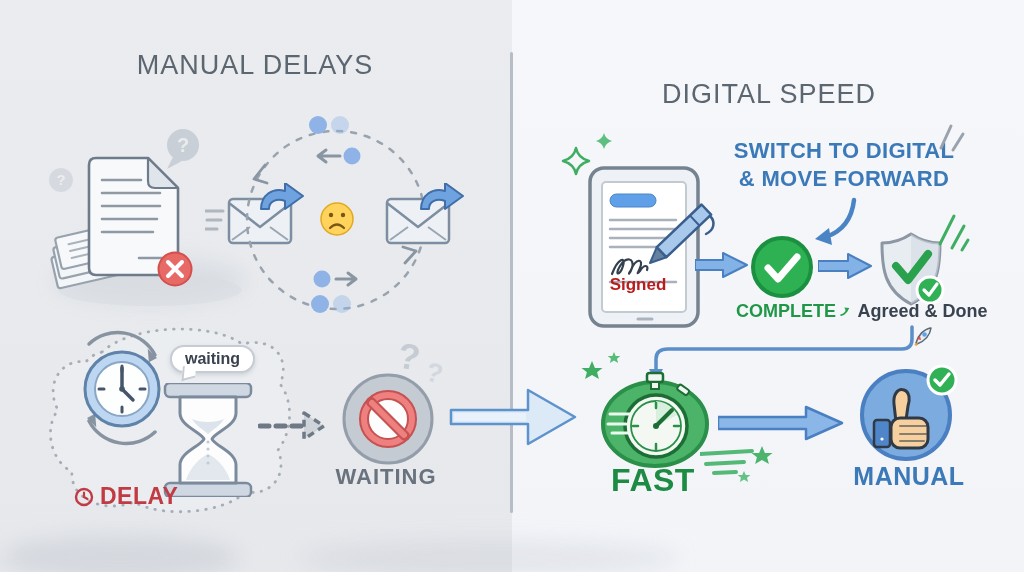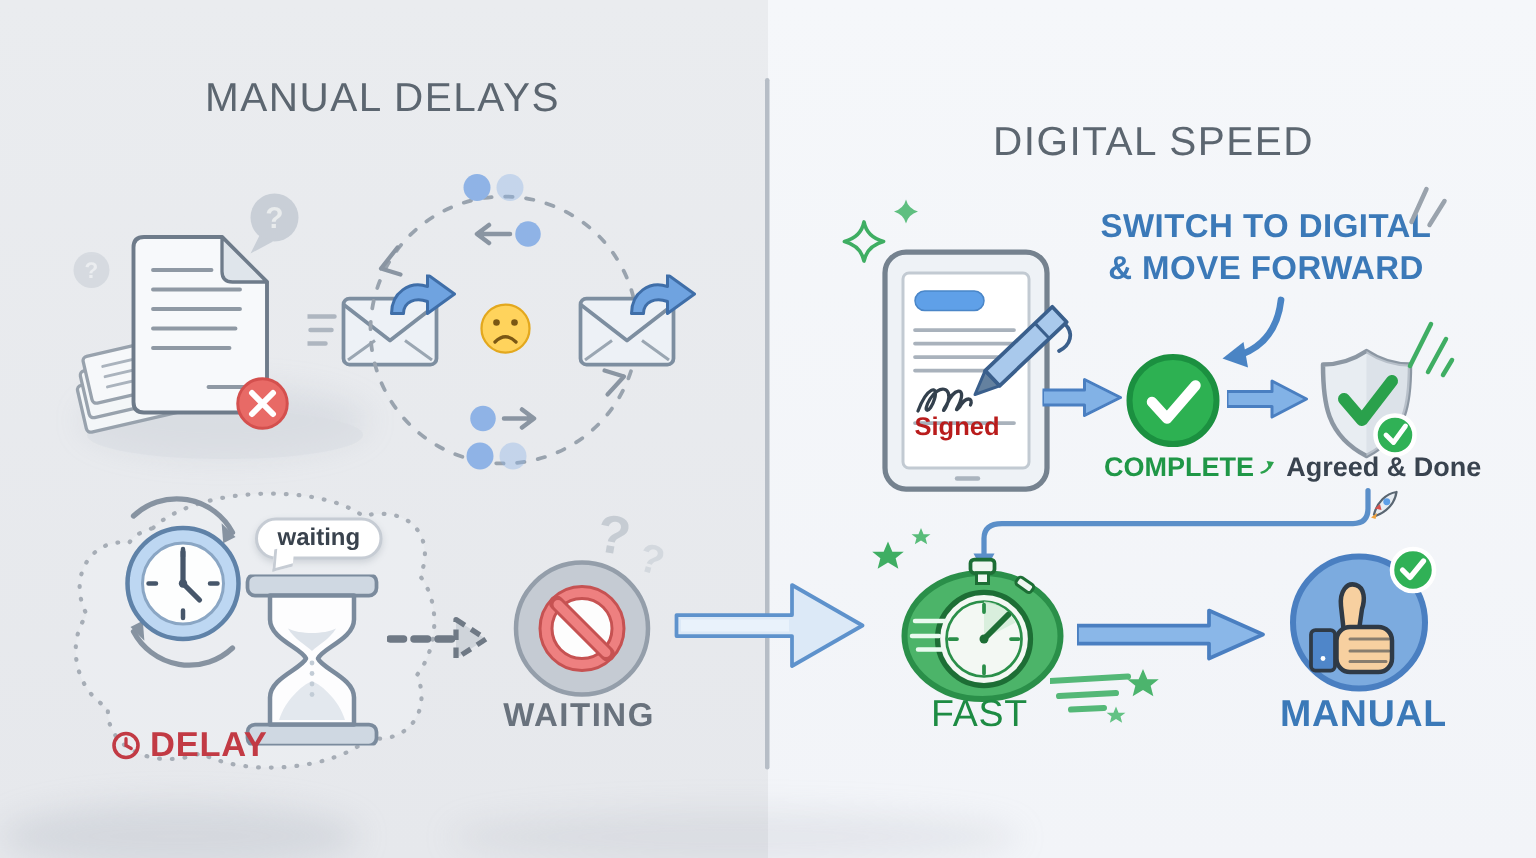--- a/index.html
+++ b/index.html
@@ -16,21 +16,21 @@
           background:#ffffff;border-left:2px solid #c6ccd4;border-bottom:2px solid #c6ccd4;
           transform:rotate(-15deg) skew(-20deg);}
   .delay-row{display:flex;align-items:center;gap:6px;font-size:23px;font-weight:800;color:#c23a44;letter-spacing:.5px;}
   .waiting-lbl{font-size:22px;font-weight:700;color:#69727d;letter-spacing:1px;text-align:center;}
   .ghost-q{font-weight:700;color:#c6ccd3;}
   .callout{font-size:22px;font-weight:800;color:#3b79b8;text-align:center;line-height:28px;letter-spacing:.3px;}
   .signed{font-size:17px;font-weight:700;color:#b91c1c;text-align:center;}
   .mini-lbl{display:inline-flex;align-items:center;gap:4px;font-size:18px;font-weight:700;}
   .complete-lbl{color:#1f9747;}
   .agreed-lbl{color:#39434f;}
-  .fast-lbl{font-size:25px;font-weight:400;color:#1d8b43;letter-spacing:.5px;text-align:center;}
+  .fast-lbl{font-size:32px;font-weight:700;color:#1d8b43;letter-spacing:.5px;text-align:center;}
   .success-lbl{font-size:25px;font-weight:800;color:#3b79b8;letter-spacing:.5px;text-align:center;}
   .blob{border-radius:50%;filter:blur(10px);}
 </style>
 </head>
 <body>
 
 <div class="canvas">
 
   <div class="abs panel-left"></div>
   <div class="abs panel-right"></div>

